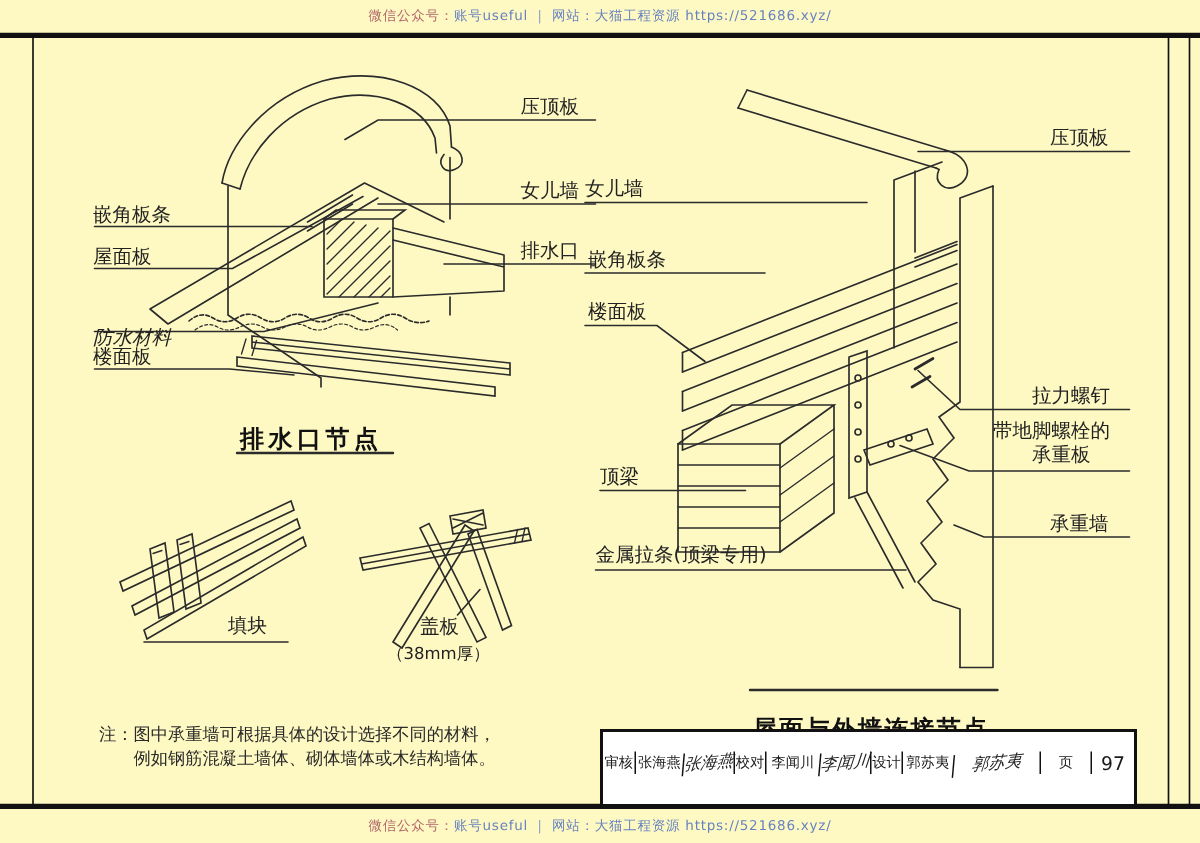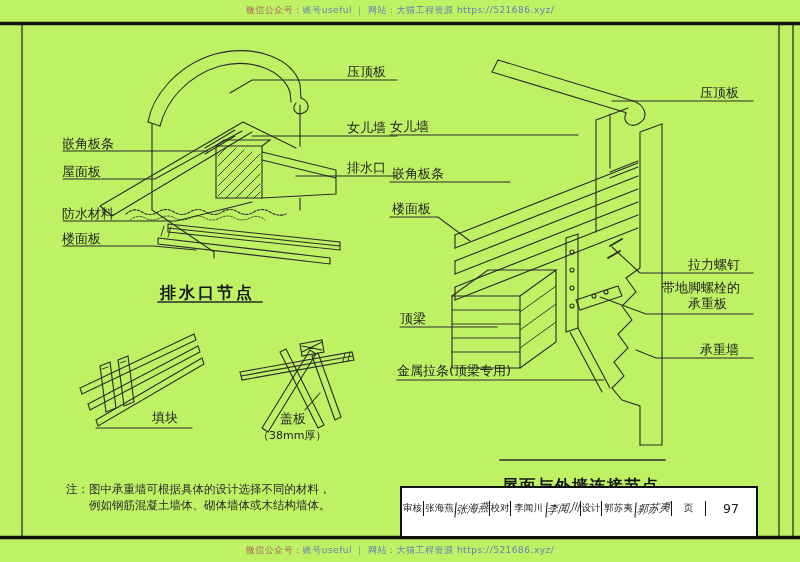--- a/index.html
+++ b/index.html
@@ -1,16 +1,16 @@
 <!DOCTYPE html>
 <html><head>
 <meta charset="utf-8">
 <style>
   html,body{margin:0;padding:0;background:#e8e8e8;}
-  .page{position:relative;width:800px;height:562px;background:#bef264;overflow:hidden;
+  .page{position:relative;width:800px;height:562px;background:#fef9c3;overflow:hidden;
         font-family:"DejaVu Sans",sans-serif;color:#1a1a1a;}
   .wm{position:absolute;left:0;right:0;text-align:center;font-size:9px;letter-spacing:.5px;
       white-space:nowrap;opacity:.9;}
   .wm .red{color:#a85560;}
   .wm .blue{color:#5575c0;}
   svg.art{position:absolute;left:0;top:0;pointer-events:none;}
   .lbl{position:absolute;font-size:13px;line-height:15px;white-space:nowrap;color:#222;}
   .lbl.small{font-size:11px;}
   .dtitle{position:absolute;font-size:16px;font-weight:bold;letter-spacing:3px;color:#111;white-space:nowrap;}
   .note{position:absolute;font-size:11.5px;color:#2a2a2a;white-space:nowrap;}
@@ -157,21 +157,21 @@
         <path d="M305,410 L320,393"></path>
       </g>
     </g>
   </svg>
 
   <div class="lbl" style="left:347px;top:64px;">压顶板</div>
   <div class="lbl" style="left:347px;top:120px;">女儿墙</div>
   <div class="lbl" style="left:347px;top:160px;">排水口</div>
   <div class="lbl" style="left:62px;top:136px;">嵌角板条</div>
   <div class="lbl" style="left:62px;top:164px;">屋面板</div>
-  <div class="lbl" style="left:62px;top:206px;">防水材料</div>
+  <div class="lbl" style="left:62px;top:218px;font-style:italic;">防水材料</div>
   <div class="lbl" style="left:62px;top:231px;">楼面板</div>
   <div class="dtitle" style="left:160px;top:283px;">排水口节点</div>
 
   <div class="lbl" style="left:700px;top:85px;">压顶板</div>
   <div class="lbl" style="left:390px;top:119px;">女儿墙</div>
   <div class="lbl" style="left:392px;top:166px;">嵌角板条</div>
   <div class="lbl" style="left:392px;top:201px;">楼面板</div>
   <div class="lbl" style="left:400px;top:311px;">顶梁</div>
   <div class="lbl" style="left:397px;top:363px;">金属拉条(顶梁专用)</div>
   <div class="lbl" style="left:688px;top:257px;">拉力螺钉</div>
@@ -192,17 +192,17 @@
       <div class="cell nm" style="width:21px;">审核</div>
       <div class="cell nm bl" style="width:32px;">张海燕</div>
       <div class="cell sig bl" style="width:34px;">张海燕</div>
       <div class="cell nm bl" style="width:21px;">校对</div>
       <div class="cell nm bl" style="width:36px;">李闻川</div>
       <div class="cell sig bl" style="width:34px;">李闻川</div>
       <div class="cell nm bl" style="width:21px;">设计</div>
       <div class="cell nm bl" style="width:34px;">郭苏夷</div>
       <div class="cell sig bl" style="flex:1;">郭苏夷</div>
       <div class="cell nm bl" style="width:34px;">页</div>
-      <div class="cell pg bl" style="width:51px;">97</div>
+      <div class="cell pg bl" style="width:29px;">97</div>
     </div>
   </div>
 
 </div>
 
 </body></html>

